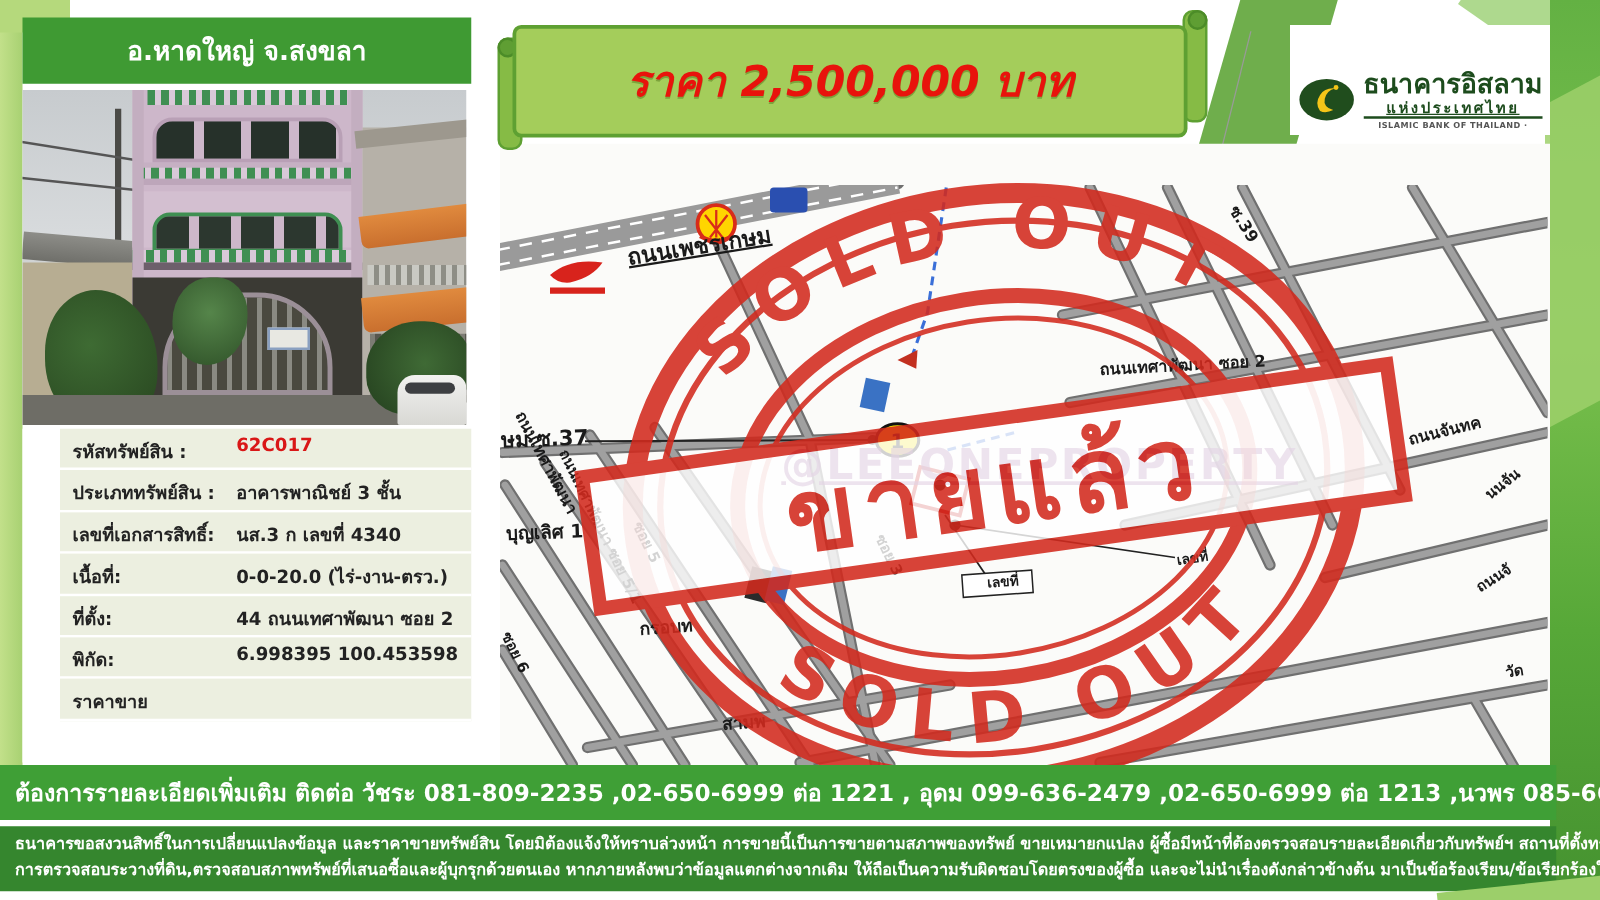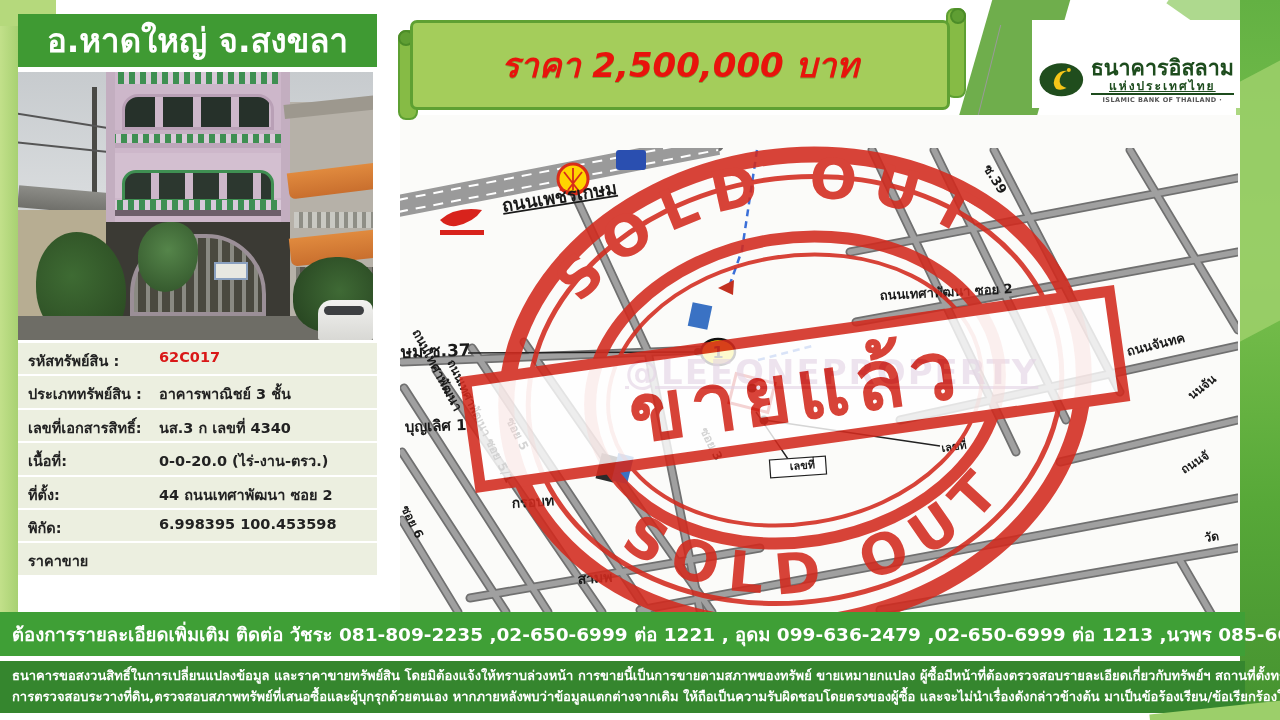--- a/index.html
+++ b/index.html
@@ -21,29 +21,29 @@
     transform:skewX(-14deg);z-index:1;}
   .bottom-deco{left:1150px;top:706px;width:160px;height:20px;background:#9ccf6a;
     transform:rotate(-6deg);z-index:6;}
   .left-strip{left:0;top:0;width:18px;height:612px;
     background:linear-gradient(90deg,#c2e08a,#a8d172);z-index:2;}
   .left-top{left:0;top:0;width:56px;height:26px;background:#b5d97c;z-index:2;}
 
   
   .header{left:18px;top:14px;width:359px;height:53px;background:#3f9a33;z-index:3;
     display:flex;align-items:center;justify-content:center;}
-  .header span{color:#fff;font-size:33px;font-weight:bold;}
+  .header span{color:#fff;font-size:21px;font-weight:bold;}
 
   
   .photo{left:18px;top:72px;width:355px;height:268px;overflow:hidden;z-index:3;
     background:linear-gradient(180deg,#c7cbce 0%,#d8dbdd 45%,#b9b9b4 70%);}
   .ph{position:absolute;}
 
   
-  .ptable{left:18px;top:343px;width:359px;height:267px;background:#fff;z-index:3;}
+  .ptable{left:18px;top:343px;width:359px;height:267px;background:#fff;z-index:3;padding-left:30px;}
   .prow{display:flex;width:100%;height:33.4px;background:#ecefe0;border-bottom:2px solid #fff;}
   .plabel{width:137px;padding:6px 0 0 10px;font-size:14.5px;font-weight:bold;color:#222;white-space:nowrap;}
   .pvalue{flex:1;padding:6px 0 0 4px;font-size:14.5px;font-weight:bold;color:#222;white-space:nowrap;}
   .pvalue.red{color:#d91717;}
 
   
   .scroll-wrap{left:396px;top:6px;width:572px;height:116px;z-index:3;}
   .scroll-roll-l{position:absolute;left:2px;top:24px;width:20px;height:90px;background:#86bb45;
     border:2px solid #5ea032;border-radius:8px;}
   .scroll-curl-l{position:absolute;left:2px;top:24px;width:16px;height:16px;background:#5f9e33;

